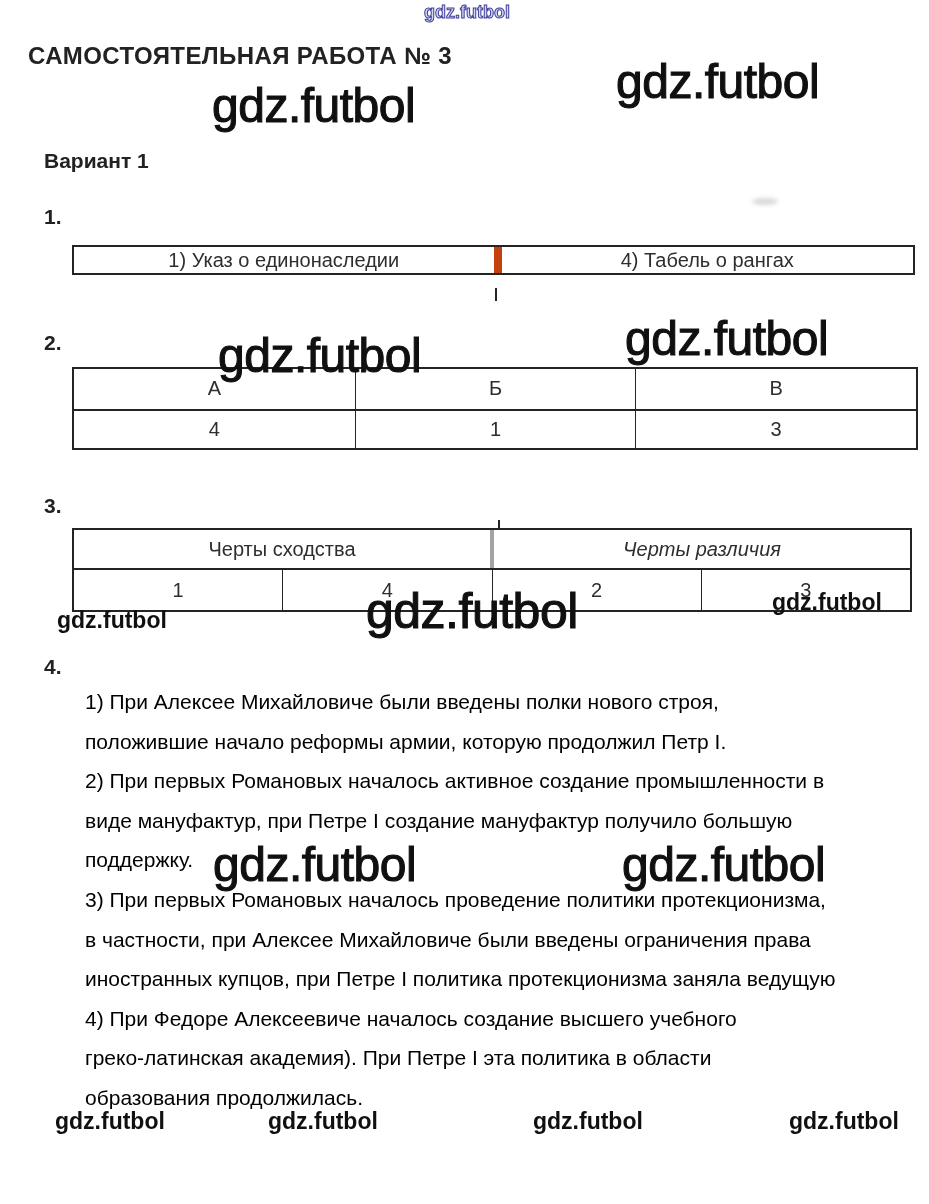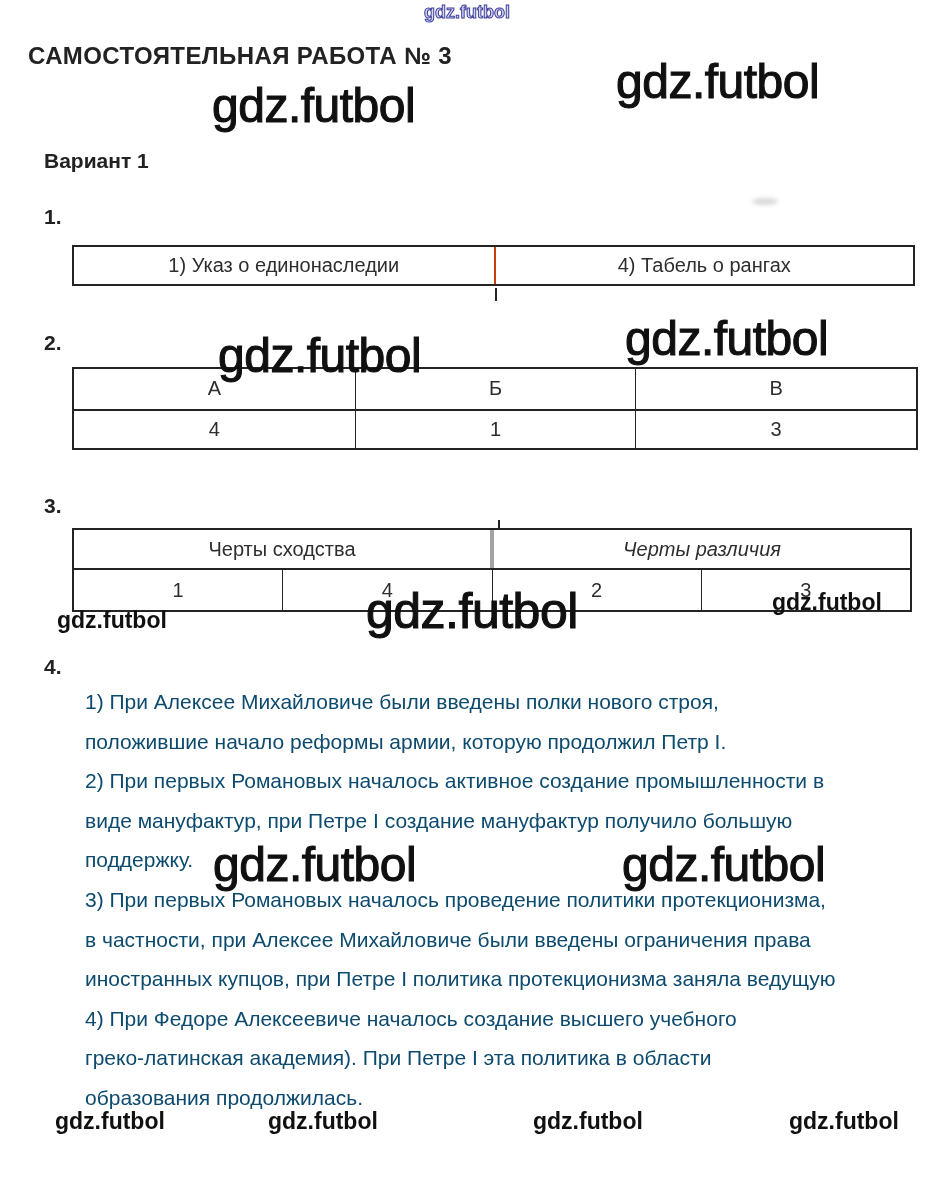--- a/index.html
+++ b/index.html
@@ -52,43 +52,43 @@
   .wm-r2{left:268px;top:1108px;}
   .wm-r3{left:533px;top:1108px;}
   .wm-r4{left:789px;top:1108px;}
 
   
   .tbl{position:absolute;border:2px solid #242424;box-sizing:border-box;background:transparent;}
   .cell{
     display:flex;align-items:center;justify-content:center;
     font-size:20px;color:#2e2e2e;box-sizing:border-box;white-space:nowrap;
   }
-  .t1{left:72px;top:245px;width:843px;height:41px;display:grid;grid-template-columns:1fr 1fr;}
-  .t1 .cell:nth-child(2){border-left:2px solid #c2410c;}
+  .t1{left:72px;top:245px;width:843px;height:30px;display:grid;grid-template-columns:1fr 1fr;}
+  .t1 .cell:nth-child(2){border-left:8px solid #c2410c;}
   .t1-tail{position:absolute;left:495px;top:288px;width:2px;height:13px;background:#242424;}
 
   .t2{left:72px;top:367px;width:846px;height:83px;display:grid;
       grid-template-columns:1fr 1fr 1fr;grid-template-rows:1fr 1fr;}
   .t2 .cell:nth-child(3n+2),.t2 .cell:nth-child(3n){border-left:1.6px solid #242424;}
   .t2 .cell:nth-child(n+4){border-top:2px solid #242424;}
 
   .t3{left:72px;top:528px;width:840px;}
   .t3-row{display:flex;}
   .t3-head{height:38px;}
   .t3-head .cell{flex:1;}
   .t3-head .cell+.cell{border-left:4px solid #a3a3a3;font-style:italic;}
   .t3-data{height:40px;border-top:2px solid #242424;}
   .t3-data .cell{flex:1;}
   .t3-data .cell+.cell{border-left:1.6px solid #242424;}
   .t3-tick{position:absolute;left:498px;top:520px;width:2px;height:8px;background:#242424;}
 
   
   .answers{
     position:absolute;left:85px;top:682px;width:835px;
-    font-size:21px;line-height:39.6px;color:#0c4a6e;
+    font-size:21px;line-height:39.6px;color:#000000;
   }
   .ans-line{white-space:nowrap;}
 
   
   .smudge{
     position:absolute;left:752px;top:198px;width:26px;height:7px;
     background:#b9b9b9;border-radius:50%;filter:blur(2px);opacity:.55;
   }
 </style>
 </head>

